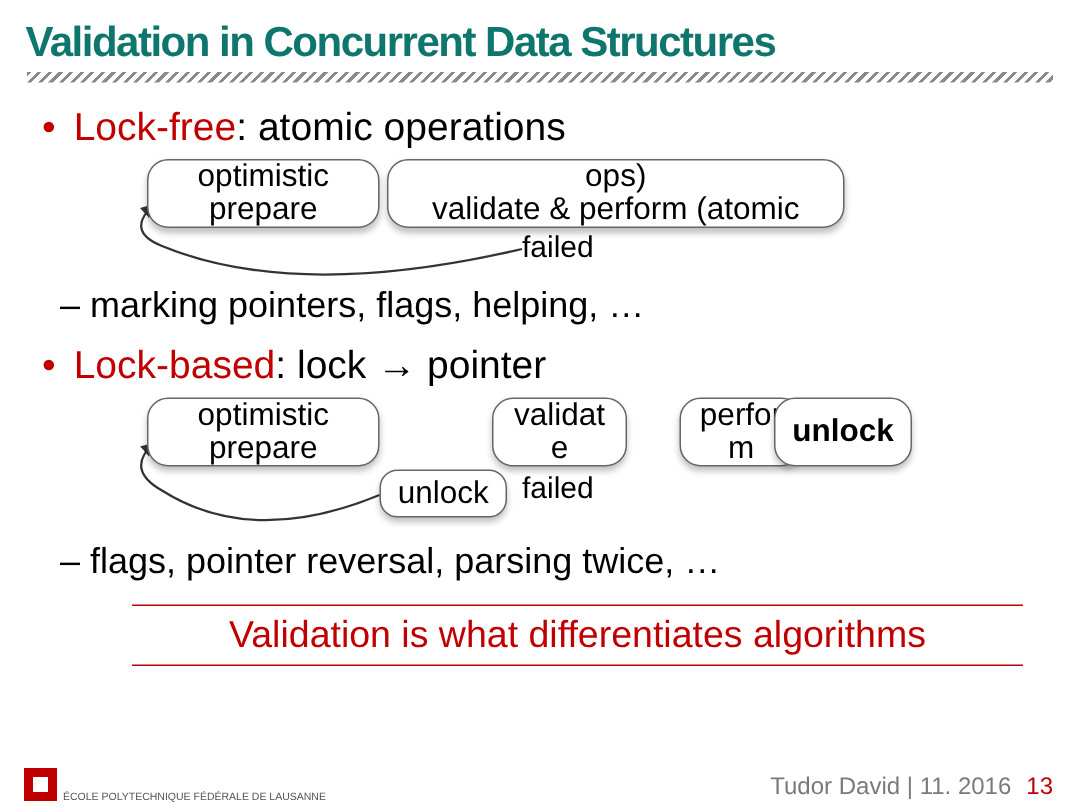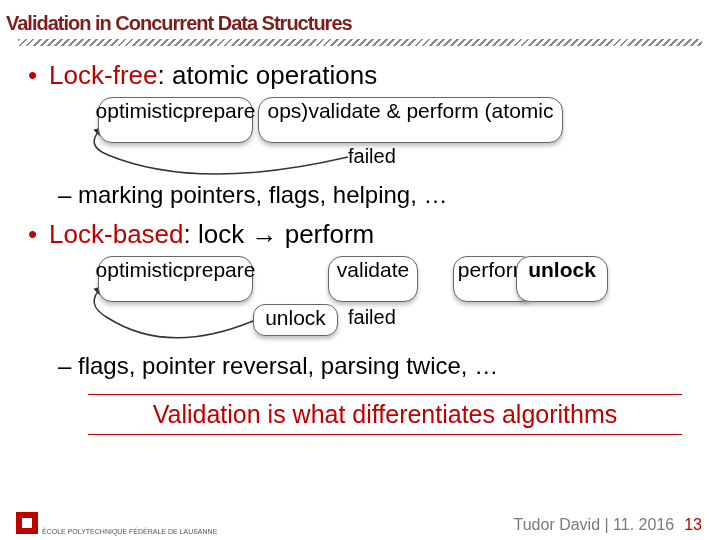--- a/index.html
+++ b/index.html
@@ -7,58 +7,58 @@
     width: 720px;
     height: 540px;
     font-family: Arial, Helvetica, sans-serif;
     background: #fff;
     position: relative;
     overflow: hidden;
   }
   .title {
     font-family: "Arial Black", Arial, sans-serif;
     letter-spacing: -1px;
-    font-size: 20px;
+    font-size: 28px;
     font-weight: 900;
-    color: #7f1d1d;
-    padding: 12px 18px 4px 6px;
+    color: #0f766e;
+    padding: 12px 18px 4px 17px;
   }
   .divider {
     height: 7px;
     margin: 0 18px 14px 18px;
     background-image: repeating-linear-gradient(135deg,#8a8a8a 0 2px,#ffffff 2px 5px);
   }
   .content { padding: 0 28px; }
   .bullet-row {
     display: flex;
     align-items: baseline;
     margin: 4px 0 6px 0;
     font-size: 26px;
   }
   .bullet-dot { color: #c00000; margin-right: 12px; }
   .bullet-line .hl { color: #c00000; }
   .sub-row {
     font-size: 24px;
-    margin: 4px 0 10px 30px;
+    margin: 4px 0 10px 12px;
   }
   .flow {
     position: relative;
     margin: 2px 0 2px 20px;
     height: 80px;
   }
   .box {
     position: absolute;
     border: 1px solid #666;
     border-radius: 14px;
     background: #fff;
     box-shadow: 0 3px 4px rgba(0,0,0,0.25);
     font-size: 21px;
     text-align: center;
     display: flex;
-    flex-direction: row;
+    flex-direction: column;
     justify-content: center;
     line-height: 1.05;
     padding: 2px 6px;
   }
   .text-label {
     position: absolute;
     font-size: 20px;
     text-align: left;
   }
   
@@ -156,21 +156,21 @@
       <span>validate &amp; perform (atomic</span>
     </div>
     <div class="text-label f1-failed">failed</div>
   </div>
 
   <div class="sub-row">– marking pointers, flags, helping, …</div>
 
   <div class="bullet-row">
     <span class="bullet-dot">•</span>
     <span class="bullet-line">
-      <span class="hl">Lock-based</span><span>: lock </span><span>→</span><span> perform</span>
+      <span class="hl">Lock-based</span><span>: lock </span><span>→</span><span> pointer</span>
     </span>
   </div>
 
   <div class="flow flow2">
     <svg class="loop-svg" width="600" height="92">
       <defs>
           <marker id="ah2" markerWidth="8" markerHeight="8" refX="6" refY="3" orient="auto">
             <path d="M0,0 L6,3 L0,6 z" fill="#333"></path>
           </marker>
         </defs>

